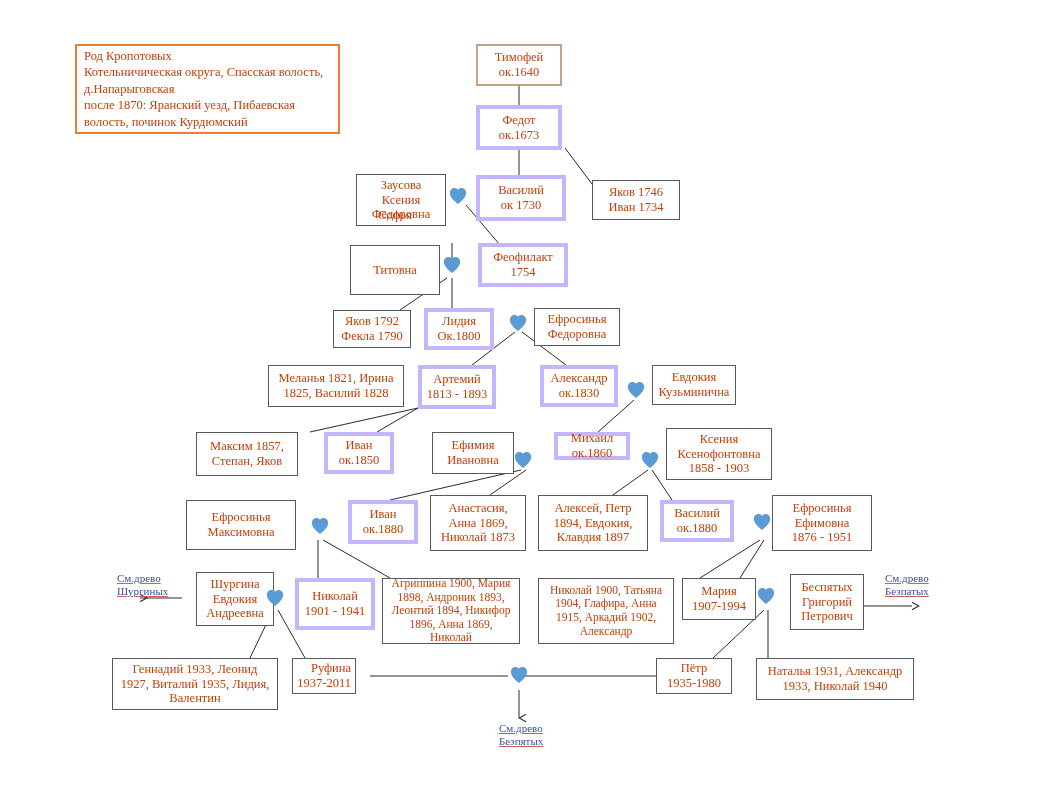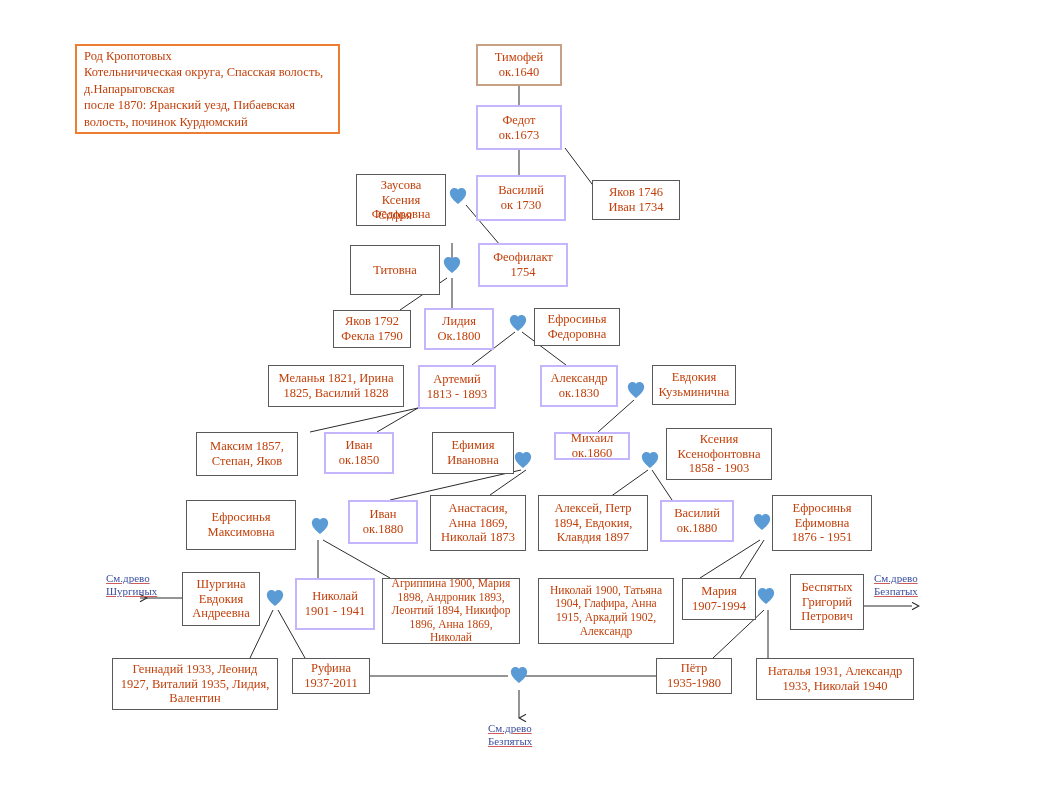--- a/index.html
+++ b/index.html
@@ -37,21 +37,21 @@
     align-items: center;
     justify-content: center;
     text-align: center;
     line-height: 1.18;
     font-size: 12.5px;
     color: #c2410c;
     padding: 2px 4px;
     z-index: 3;
   }
   .node.orange {
-    border: 2px solid #c4b5fd;
+    border: 4px solid #c4b5fd;
   }
   .node.tan {
     border: 2px solid #C6A185;
   }
   .node.title-box {
     border: 2px solid #ED7D31;
     align-items: flex-start;
     justify-content: center;
     text-align: left;
     padding: 5px 7px;
@@ -81,21 +81,21 @@
     font-size: 11px;
     line-height: 1.2;
     color: #3b4f9e;
     text-decoration: underline;
     text-align: left;
     z-index: 5;
     white-space: nowrap;
     text-decoration-color: #cf5b5b;
     text-decoration-style: solid;
   }
-  .seelink .ln { display: block; }
+  .seelink .ln { display: block; margin-left: 11px; }
 </style>
 </head>
 <body>
 
 <div id="canvas">
 
   <svg id="edges" viewBox="0 0 1050 800" xmlns="http://www.w3.org/2000/svg">
     <defs>
       <marker id="arrowL" markerWidth="9" markerHeight="9" refX="8" refY="4.5" orient="auto" markerUnits="userSpaceOnUse">
         <path d="M8,0.8 L1.2,4.5 L8,8.2" fill="none" stroke="#2b2b2b" stroke-width="1.1"></path>
@@ -293,21 +293,21 @@
     <span class="ln">Василий</span>
     <span class="ln">ок.1880</span>
   </div>
 
   <div class="node" style="left:772px; top:495px; width:100px; height:56px;">
     <span class="ln">Ефросинья</span>
     <span class="ln">Ефимовна</span>
     <span class="ln">1876 - 1951</span>
   </div>
 
-  <div class="node" style="left:182px; top:572px; width:78px; height:54px;">
+  <div class="node" style="left:196px; top:572px; width:78px; height:54px;">
     <span class="ln">Шургина</span>
     <span class="ln">Евдокия</span>
     <span class="ln">Андреевна</span>
   </div>
 
   <div class="node orange" style="left:295px; top:578px; width:80px; height:52px;">
     <span class="ln">Николай</span>
     <span class="ln">1901 - 1941</span>
   </div>
 
@@ -327,21 +327,21 @@
   <div class="node" style="left:790px; top:574px; width:74px; height:56px;">
     <span class="ln">Беспятых</span>
     <span class="ln">Григорий</span>
     <span class="ln">Петрович</span>
   </div>
 
   <div class="node wrap" style="left:112px; top:658px; width:166px; height:52px;">
     <span class="ln">Геннадий 1933, Леонид 1927, Виталий 1935, Лидия, Валентин</span>
   </div>
 
-  <div class="node" style="left:292px; top:658px; width:78px; height:36px;">
+  <div class="node" style="left:292px; top:658px; width:64px; height:36px;align-items:flex-end;">
     <span class="ln">Руфина</span>
     <span class="ln">1937-2011</span>
   </div>
 
   <div class="node" style="left:656px; top:658px; width:76px; height:36px;">
     <span class="ln">Пётр</span>
     <span class="ln">1935-1980</span>
   </div>
 
   <div class="node wrap" style="left:756px; top:658px; width:158px; height:42px;">

